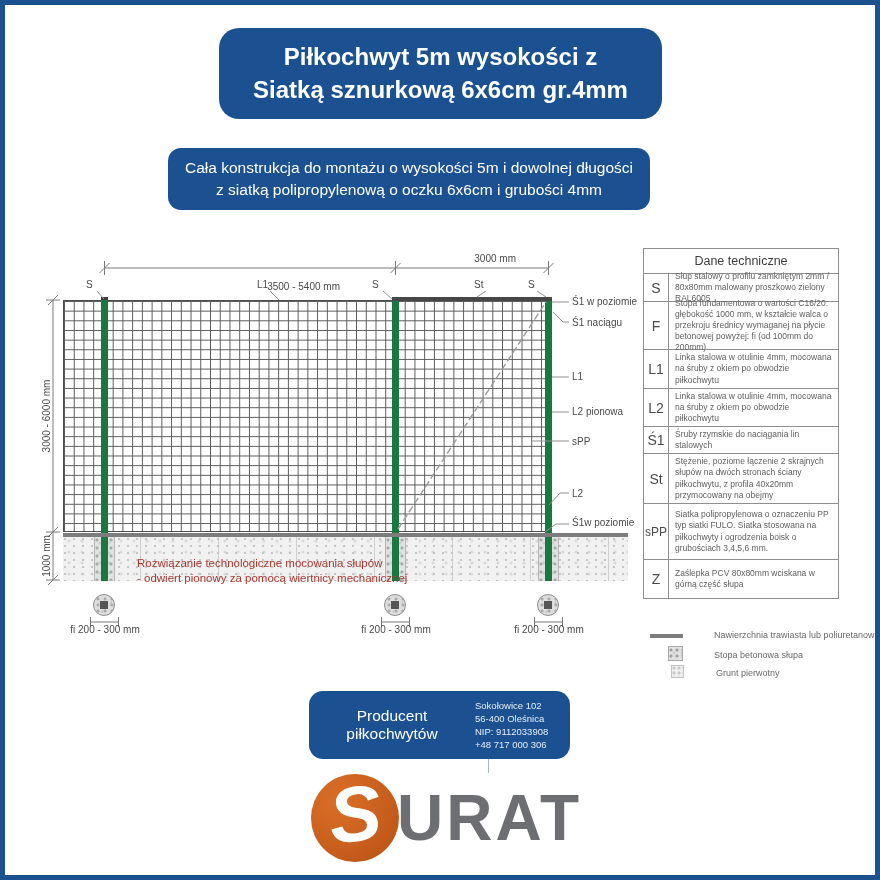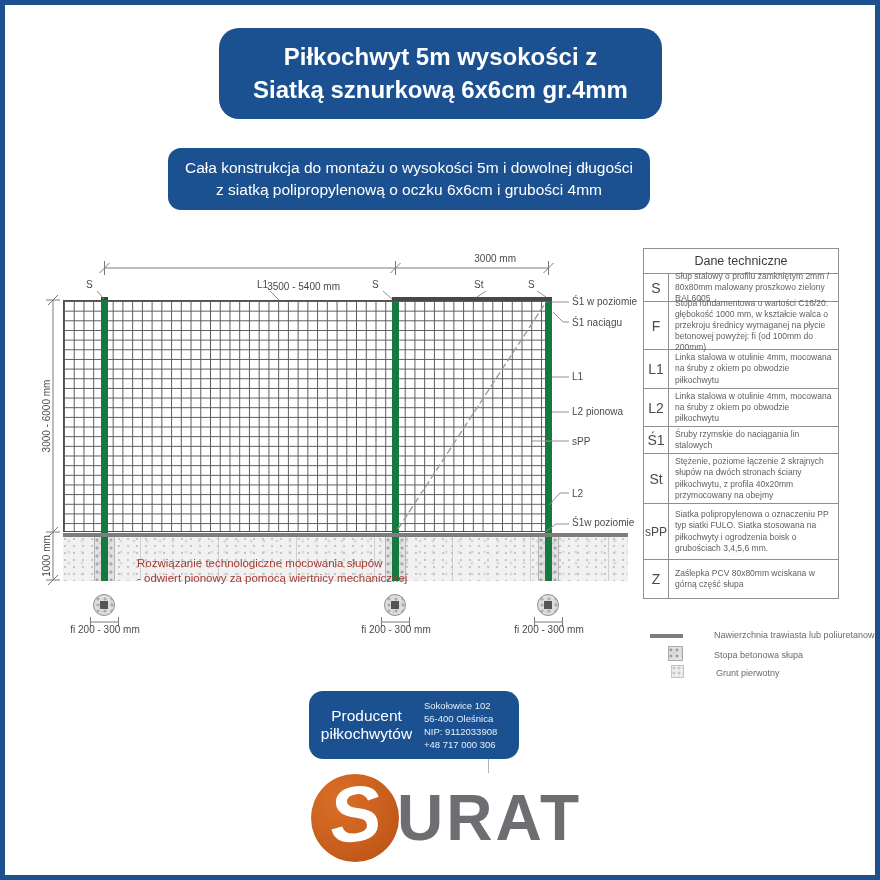--- a/index.html
+++ b/index.html
@@ -87,21 +87,21 @@
         background:#e2e2e2;
         background-image:radial-gradient(circle at 2px 3px,#9f9f9f 1px,transparent 2px),
                          radial-gradient(circle at 5px 6px,#cfcfcf 1px,transparent 2px);
         background-size:6px 6px,8px 8px;}
   .sw-concrete{left:668px;top:646px;width:15px;height:15px;}
   .sw-soil{left:671px;top:665px;width:13px;height:13px;background:#efefef;
         background-image:radial-gradient(circle at 2px 2px,#c9c9c9 1px,transparent 2px);
         background-size:5px 5px;border-color:#c4c4c4;}
 
   
-  .producer{position:absolute;left:309px;top:691px;width:210px;height:68px;background:#1b5191;
+  .producer{position:absolute;left:309px;top:691px;width:261px;height:68px;background:#1b5191;
         border-radius:14px;display:flex;align-items:center;z-index:5;}
   .producer-title{flex:1;text-align:center;color:#fff;font-size:15.5px;}
   .producer-address{width:88px;padding-right:7px;font-size:9.5px;line-height:13px;
         color:#e4edf9;flex:none;}
   .producer-link{position:absolute;left:488px;top:759px;width:1px;height:14px;background:#a9b4c6;z-index:5;}
 
   .logo{position:absolute;left:311px;top:774px;width:260px;height:90px;z-index:5;}
   .logo-ball{position:absolute;left:0;top:0;width:88px;height:88px;border-radius:50%;
         background:radial-gradient(circle at 32% 30%,#d96f25 0%,#c95f1e 55%,#b54f12 100%);}
   .logo-s{position:absolute;left:0;top:-4px;width:88px;height:88px;display:flex;align-items:center;

